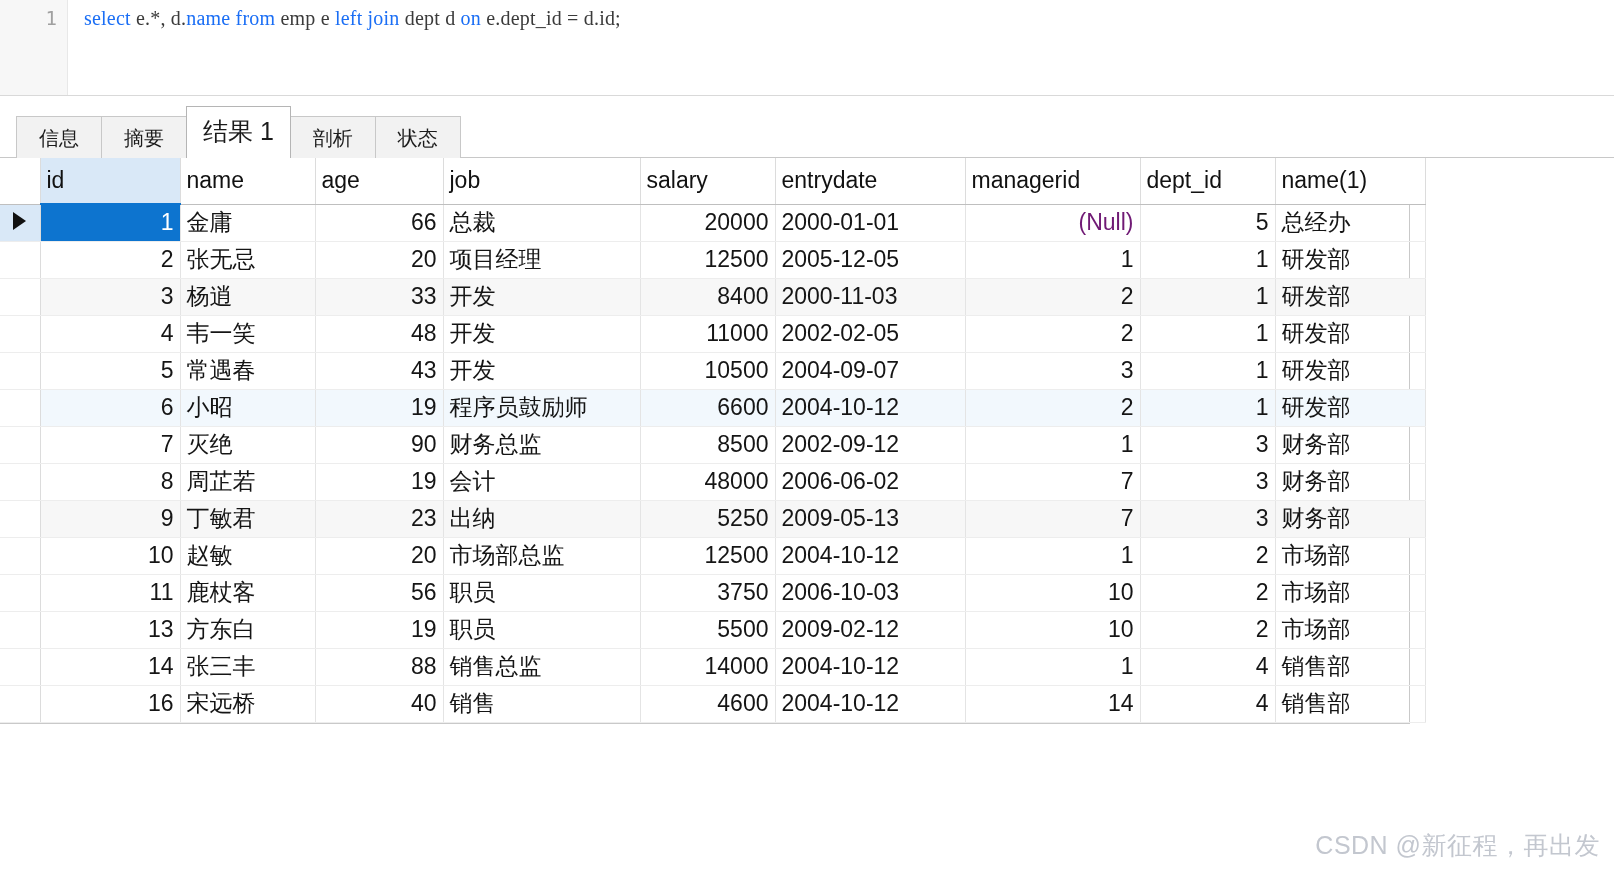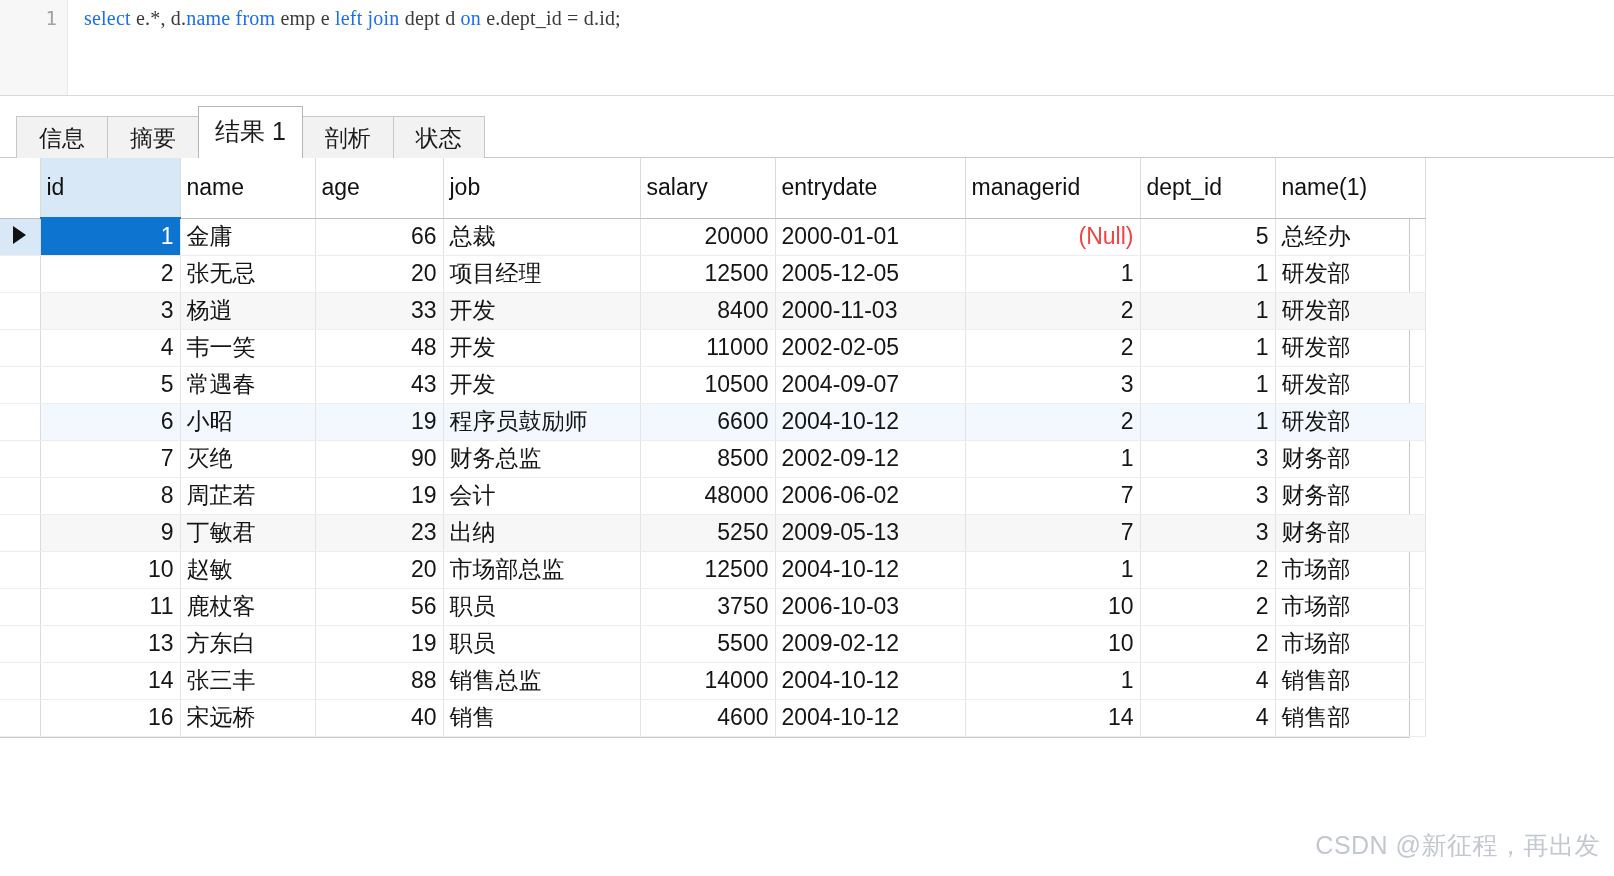--- a/index.html
+++ b/index.html
@@ -61,21 +61,21 @@
     height: 1px;
     background: #c8c8c8;
   }
   .tab {
     position: relative;
     display: inline-block;
     vertical-align: bottom;
     height: 42px;
     line-height: 42px;
     padding: 0 22px;
-    font-size: 23px;
+    font-size: 20px;
     color: #1b1b1b;
     background: #f2f2f2;
     border: 1px solid #c8c8c8;
     border-bottom: none;
     margin-right: -1px;
     z-index: 1;
   }
   .tab.active {
     height: 52px;
     line-height: 48px;
@@ -108,21 +108,21 @@
     font-size: 23px;
     color: #151515;
   }
   thead th {
     height: 40px;
     background: #ffffff;
     border-bottom: 1px solid #bfbfbf;
     border-right: 1px solid #dcdcdc;
     font-weight: normal;
     text-align: left;
-    padding: 16px 6px;
+    padding: 9px 6px;
     color: #111111;
     vertical-align: middle;
   }
   thead th.indicator-h {
     background: #ffffff;
     border-right: 1px solid #dcdcdc;
   }
   thead th.selcol {
     background: #d9e8f7;
     border-bottom: 2px solid #0d74cf;
@@ -131,21 +131,21 @@
     height: 37px;
     border-right: 1px solid #e4e4e4;
     border-bottom: 1px solid #ededed;
     padding: 0 6px;
     vertical-align: middle;
     white-space: nowrap;
     overflow: hidden;
   }
   td.num { text-align: right; }
   td.txt { text-align: left; }
-  .null { color: #ef4444; }
+  .null { color: #701a75; }
 
   td.indicator {
     background: #ffffff;
     border-right: 1px solid #dcdcdc;
     text-align: center;
     padding: 0;
   }
   tr.sel td.indicator {
     background: #d9e8f7;
   }

